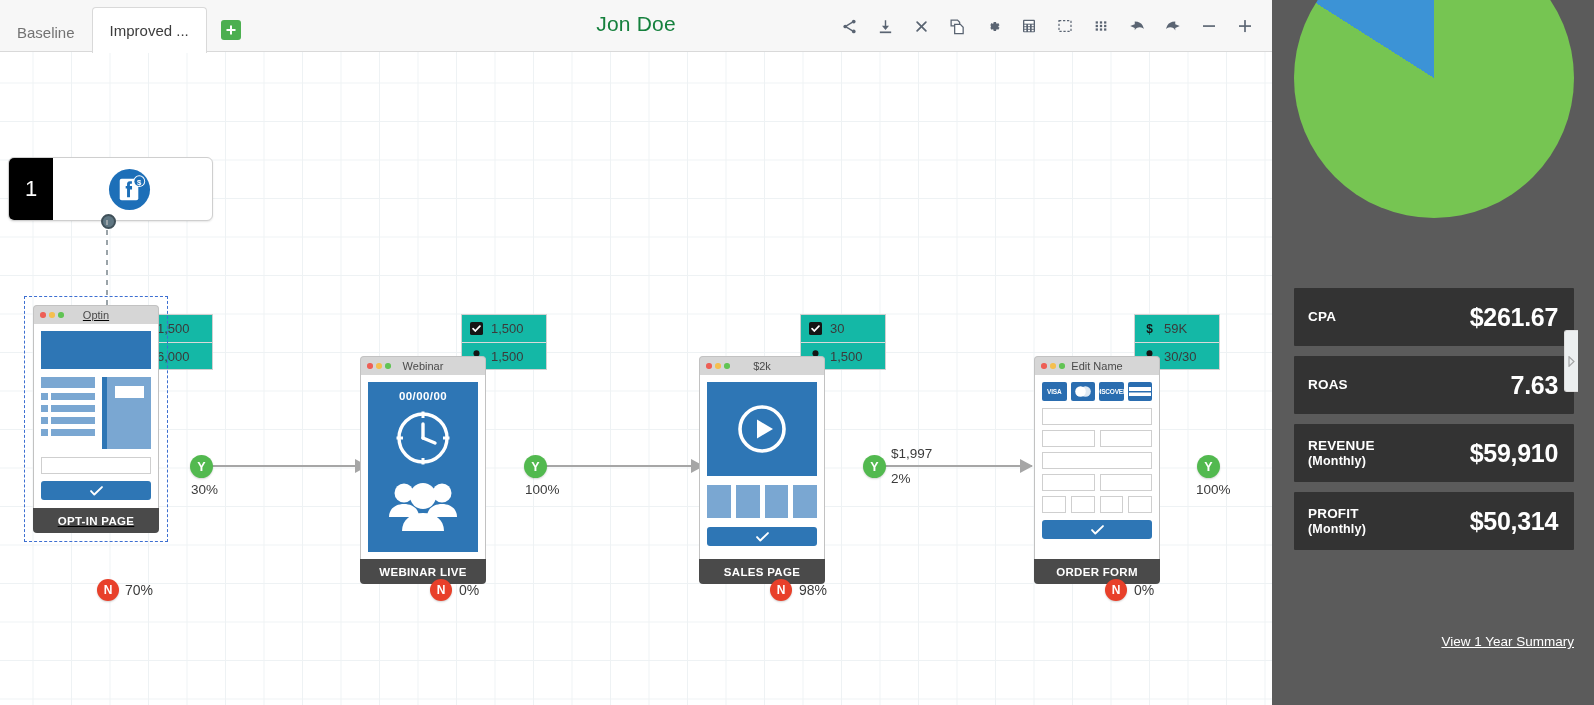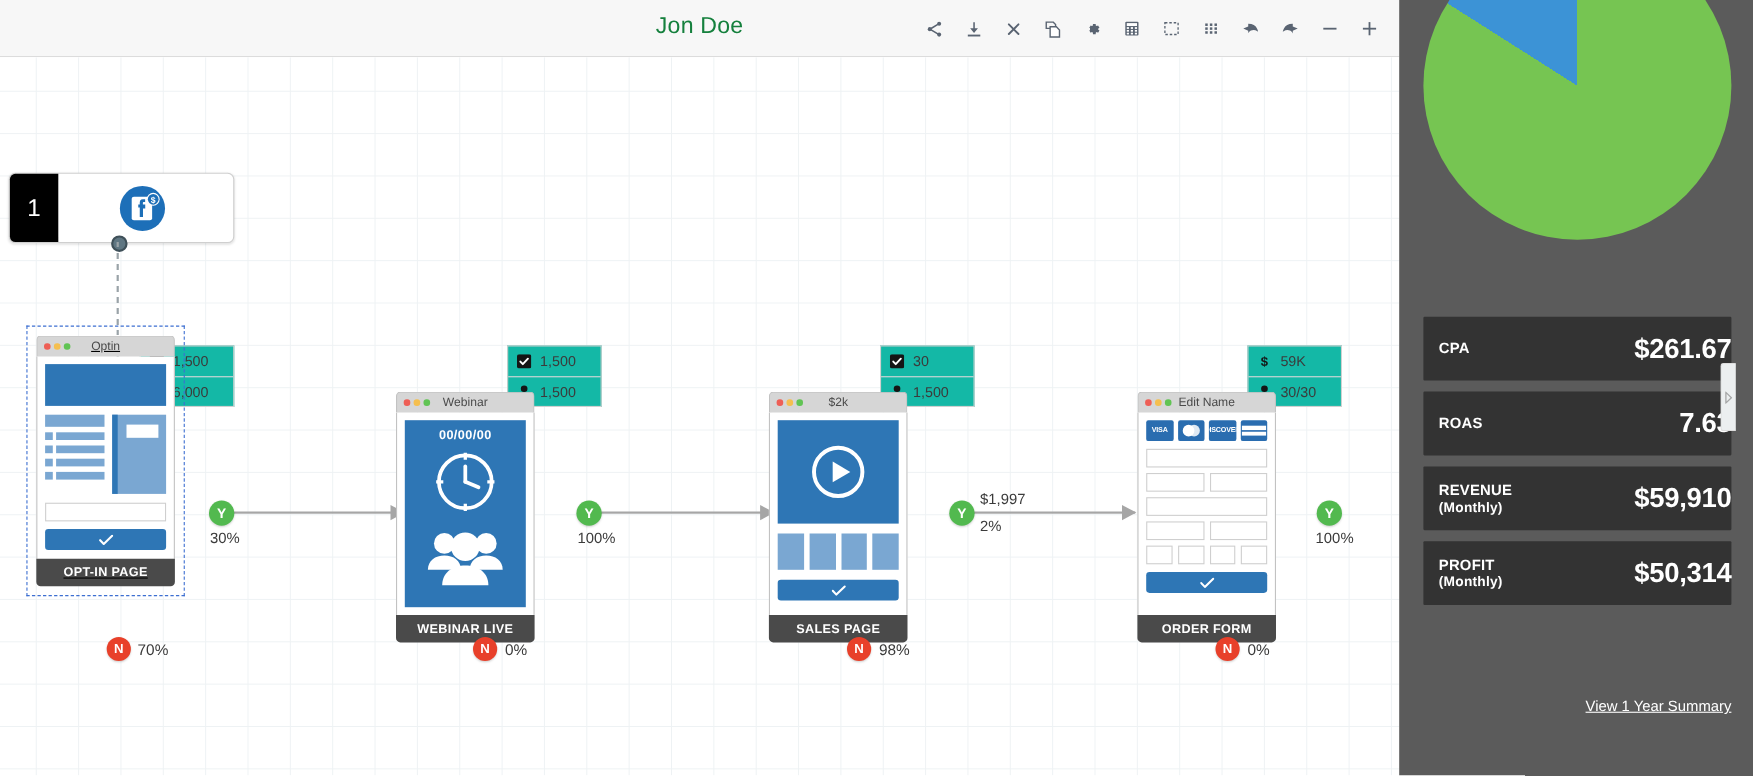--- a/index.html
+++ b/index.html
@@ -231,36 +231,49 @@
   .pie-area{
     position:absolute; left:0; top:0; width:322px; height:282px; overflow:hidden;
   }
   .pie{
     position:absolute; left:22px; top:-62px; width:280px; height:280px; border-radius:50%;
   }
   .metrics{ position:absolute; left:22px; top:288px; width:280px; }
   .metric{
     background:#333333; height:58px; margin-bottom:10px;
     display:flex; align-items:center; justify-content:space-between;
-    padding:0 0 0 14px; color:#fff; border-radius:1px;
+    padding:0 16px 0 14px; color:#fff; border-radius:1px;
   }
   .metric .lbl{ font-size:13.5px; font-weight:bold; line-height:1.18; letter-spacing:.2px; }
   .metric .lbl small{ font-size:12.5px; display:block; font-weight:bold; }
   .metric .num{ font-size:25px; font-weight:bold; letter-spacing:-.3px; }
   .summary-link{
     position:absolute; left:0; right:20px; top:634px; text-align:right;
     color:#fff; font-size:13.5px; text-decoration:underline; cursor:pointer;
   }
 </style>
 </head>
 <body>
 
 <div class="app">
 
   <div class="topbar">
+    <div class="tabs">
+      <div class="tab">
+        <span>Baseline</span>
+      </div>
+      <div class="tab active">
+        <span>Improved ...</span>
+      </div>
+      <div class="tab-add">
+        <svg width="12" height="12" viewBox="0 0 12 12">
+          <path d="M5 1.5h2V5h3.5v2H7v3.5H5V7H1.5V5H5z" fill="#ffffff"></path>
+        </svg>
+      </div>
+    </div>
 
     <div class="doc-title">Jon Doe</div>
 
     <div class="toolbar">
       <div class="tb-btn">
         <svg width="17" height="17" viewBox="0 0 24 24" fill="none" stroke="#5a6472" stroke-width="2" stroke-linecap="round">
           <circle cx="18" cy="5" r="2.6" fill="#5a6472" stroke="none"></circle>
           <circle cx="6" cy="12" r="2.6" fill="#5a6472" stroke="none"></circle>
           <circle cx="18" cy="19" r="2.6" fill="#5a6472" stroke="none"></circle>
           <line x1="8.2" y1="10.8" x2="15.8" y2="6.2"></line>

